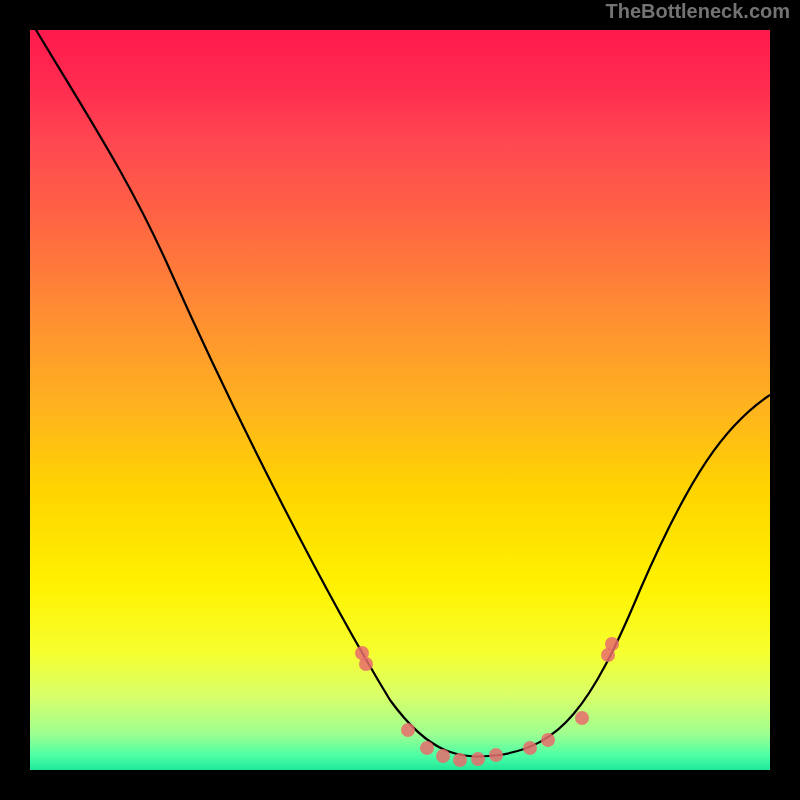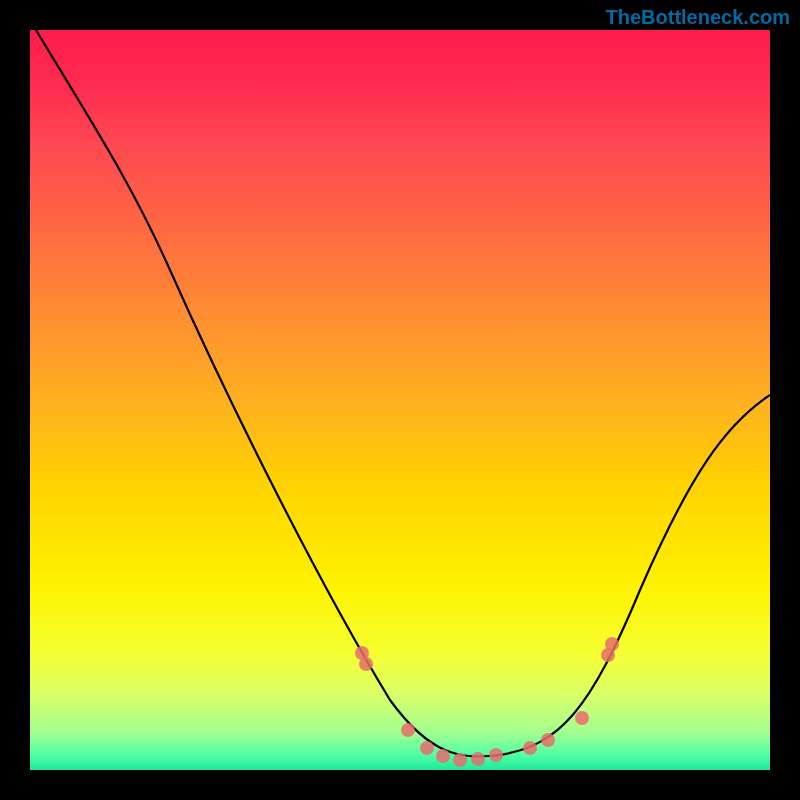--- a/index.html
+++ b/index.html
@@ -1,21 +1,21 @@
 <!DOCTYPE html>
 <html><head>
 <meta charset="utf-8">
 <style>
   * { margin: 0; padding: 0; box-sizing: border-box; }
   body { width: 800px; height: 800px; background: #000; position: relative; overflow: hidden; }
   .attribution {
     position: absolute;
-    top: 6px;
+    top: 0;
     right: 10px;
-    color: #0369a1;
+    color: #737373;
     font-family: Arial, sans-serif;
     font-size: 20px;
     font-weight: bold;
     z-index: 10;
   }
   .frame {
     position: absolute;
     top: 30px;
     left: 30px;
     width: 740px;

